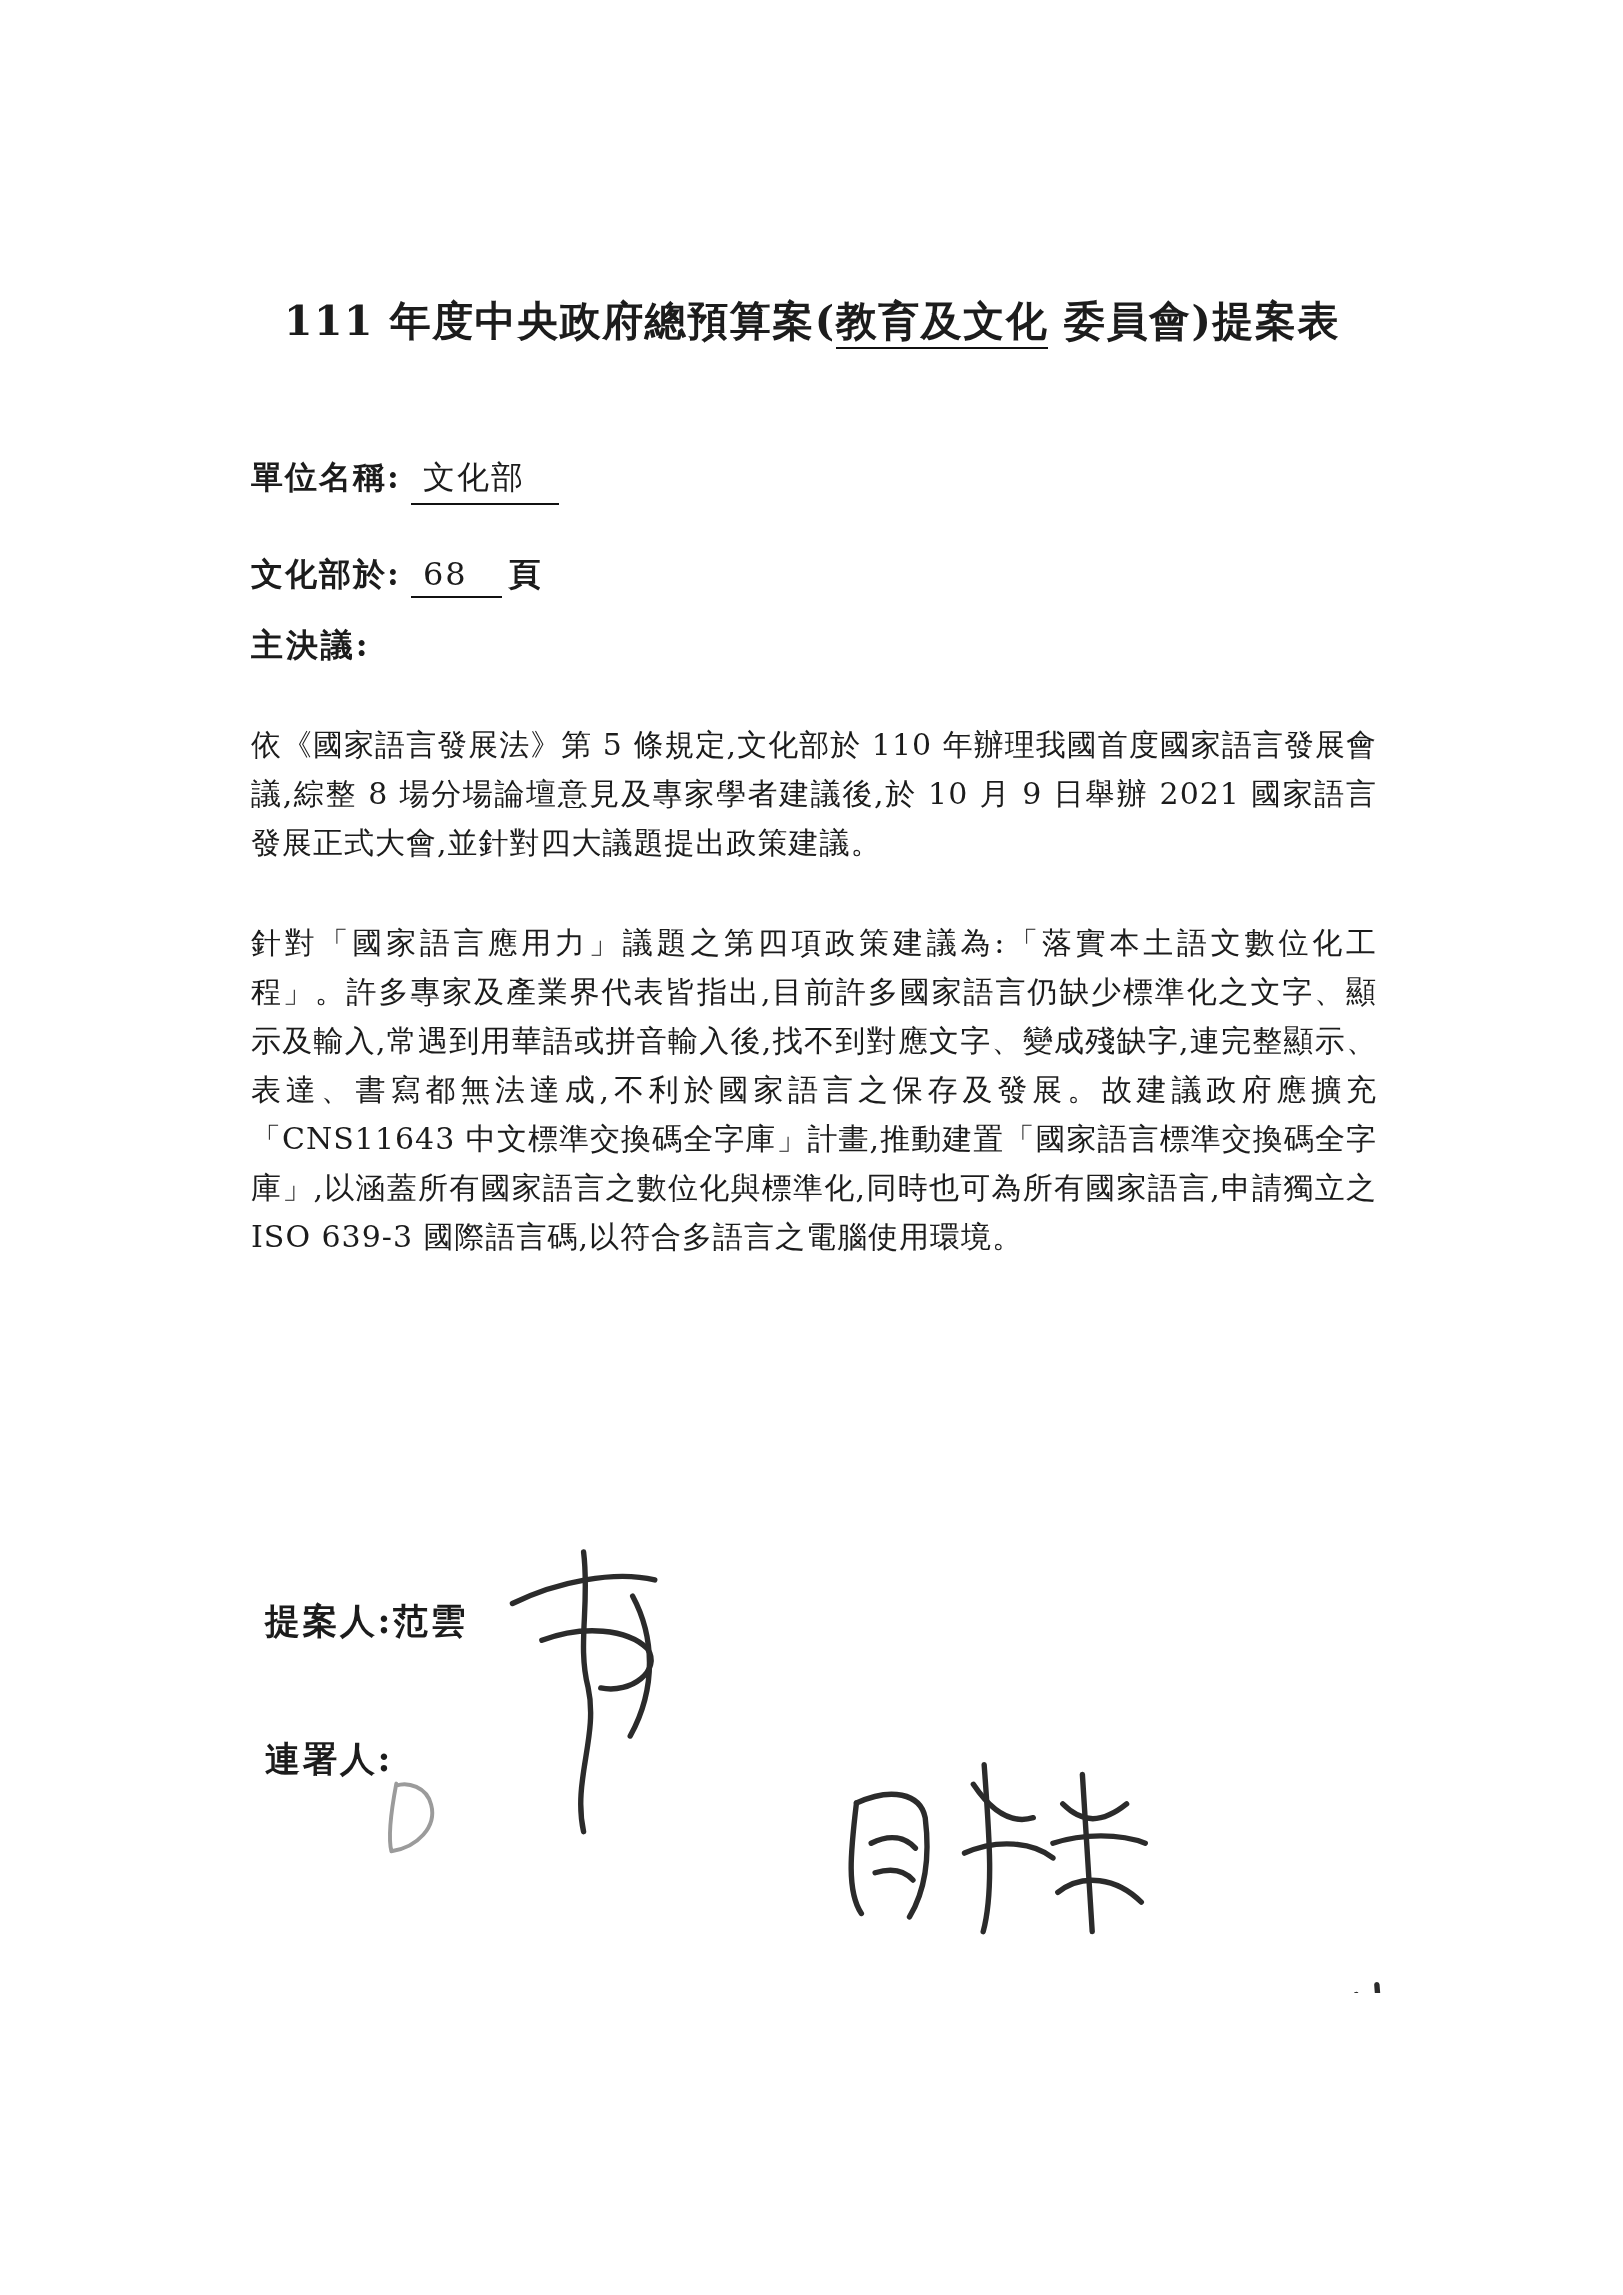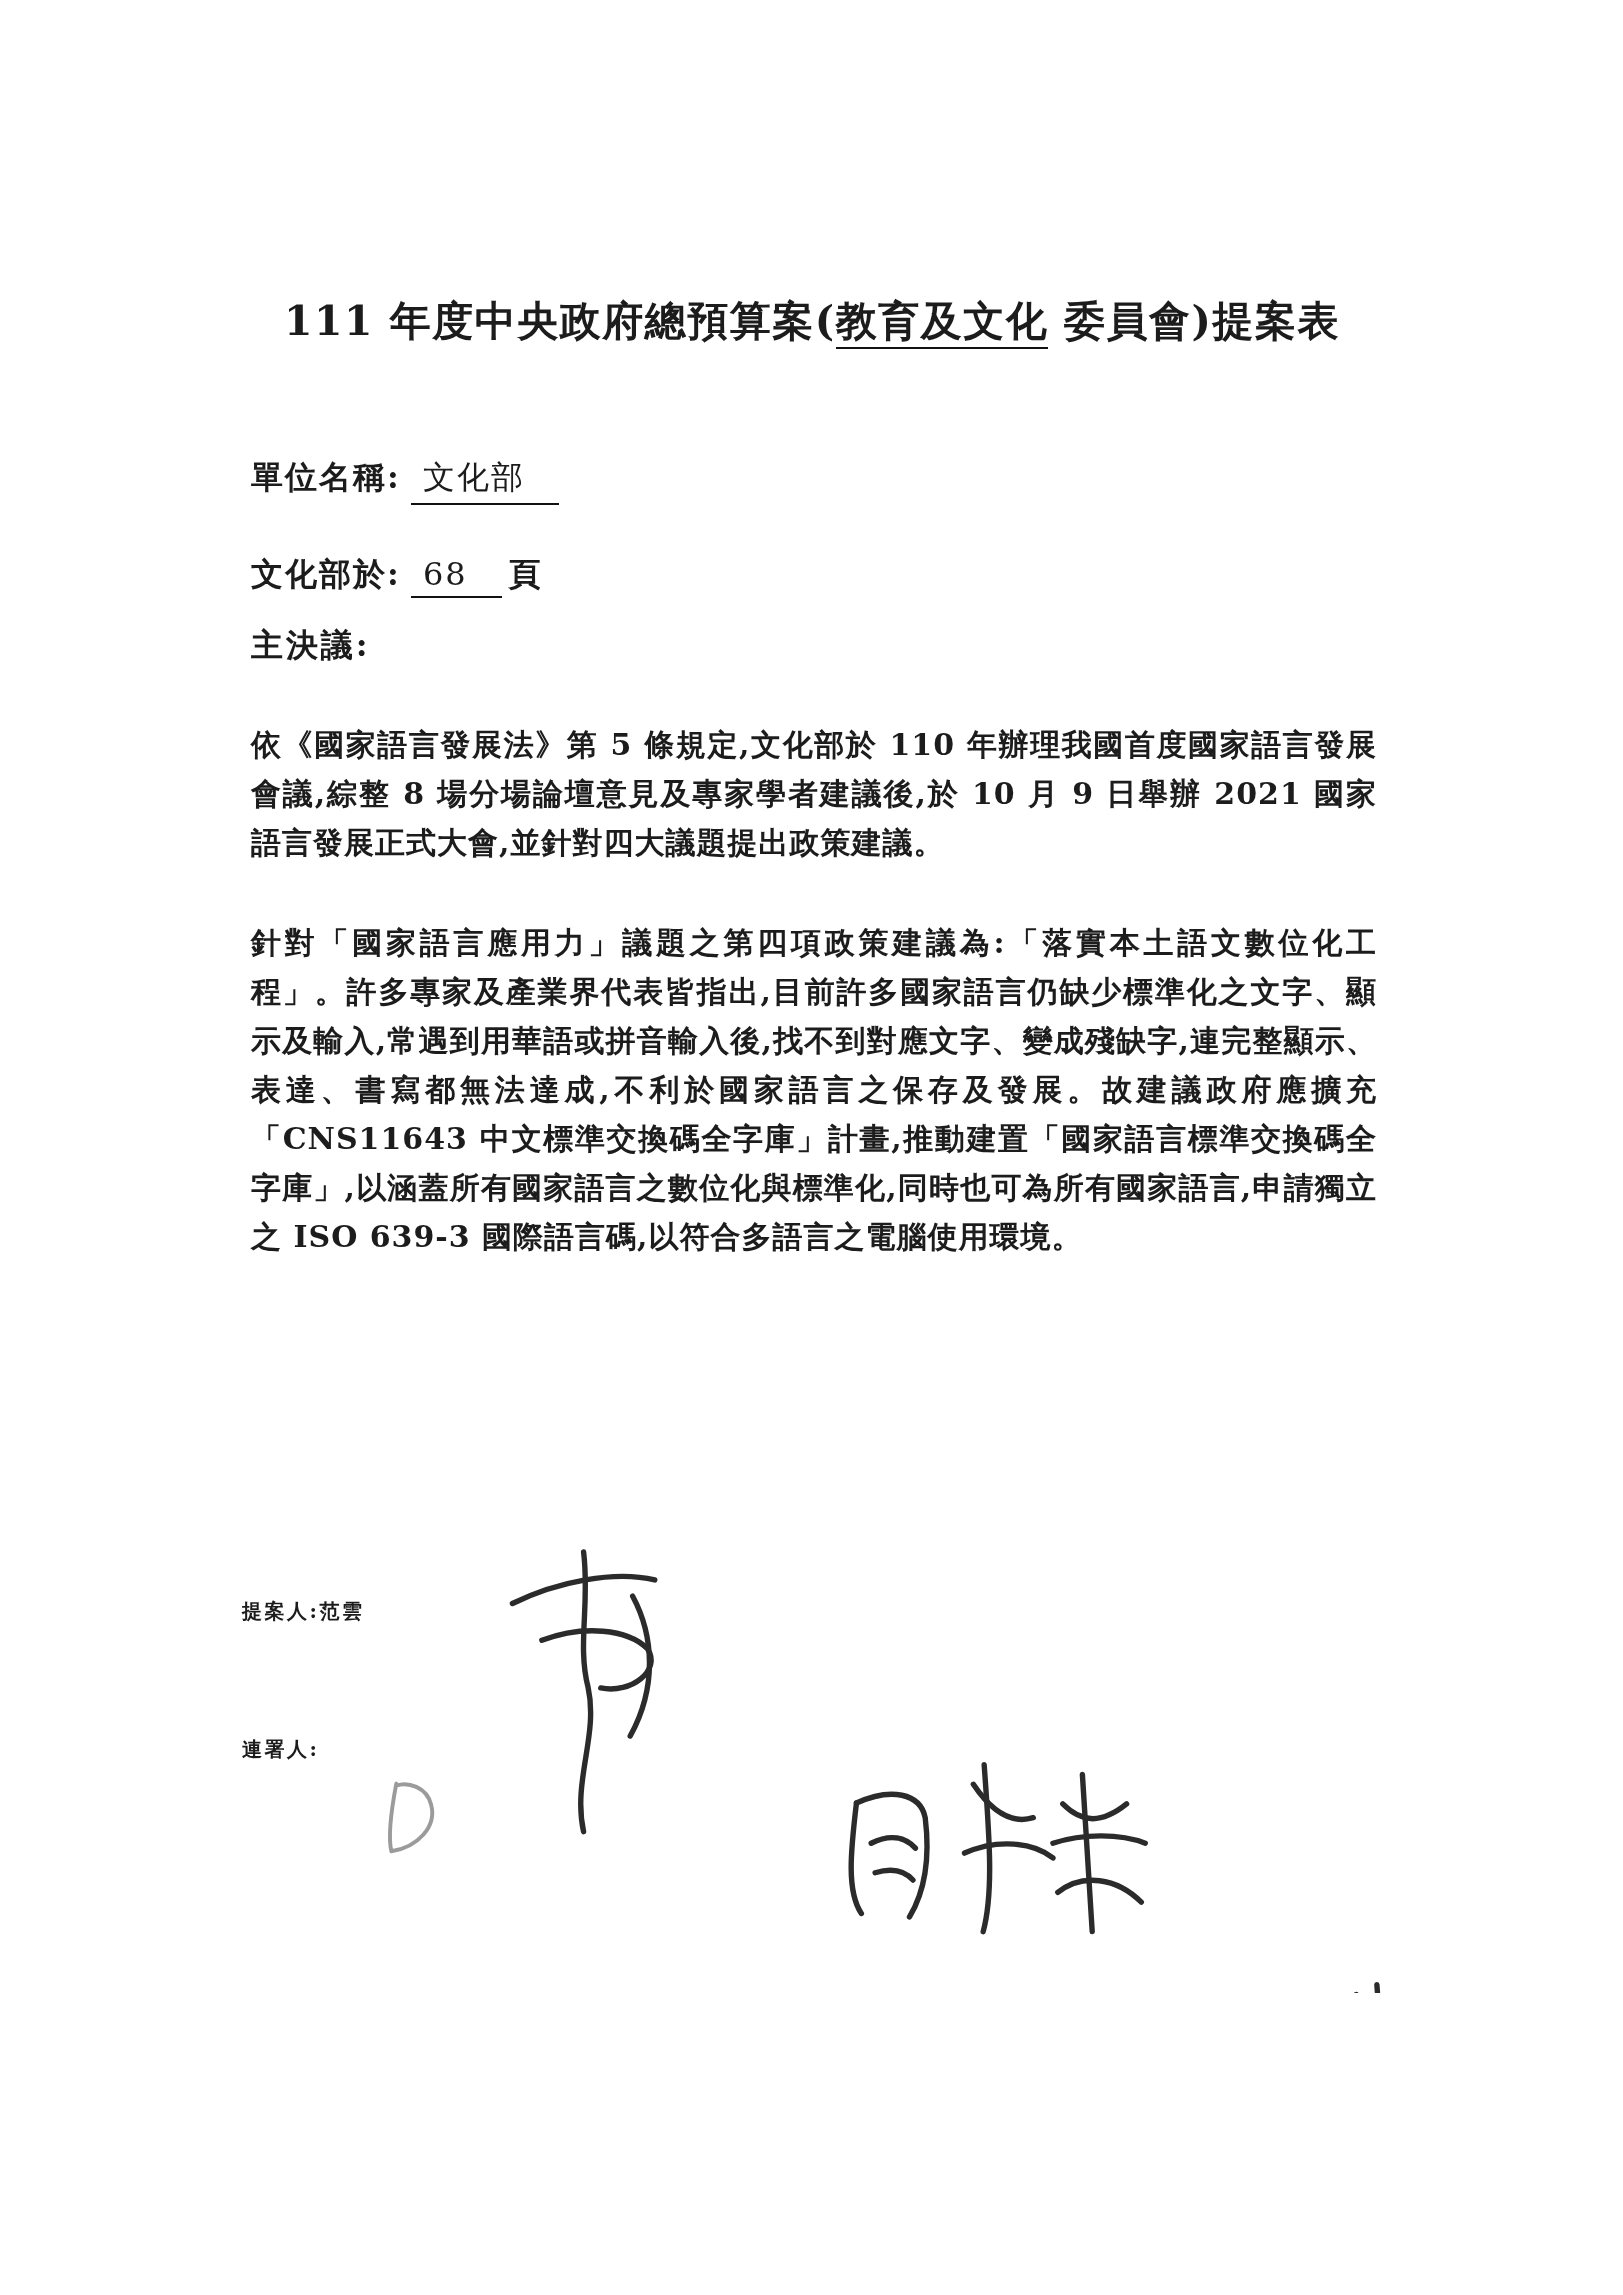--- a/index.html
+++ b/index.html
@@ -60,29 +60,28 @@
     letter-spacing: 2.9px;
   }
   .para {
     position: absolute;
     left: 251px;
     width: 1126px;
     font-size: 30px;
     line-height: 49px;
     letter-spacing: 1px;
     text-align: justify;
-    font-weight: bold;
   }
   .para1 { top: 720px; }
   .para2 { top: 918px; }
   .para3 { top: 1361px; }
   .signer-row {
     position: absolute;
-    left: 242px;
-    font-size: 20px;
+    left: 265px;
+    font-size: 35px;
     font-weight: 700;
     letter-spacing: 2.5px;
     white-space: nowrap;
   }
   .proposer { top: 1598px; }
   .cosigner { top: 1736px; }
   .sig {
     position: absolute;
   }
   .sig svg {

